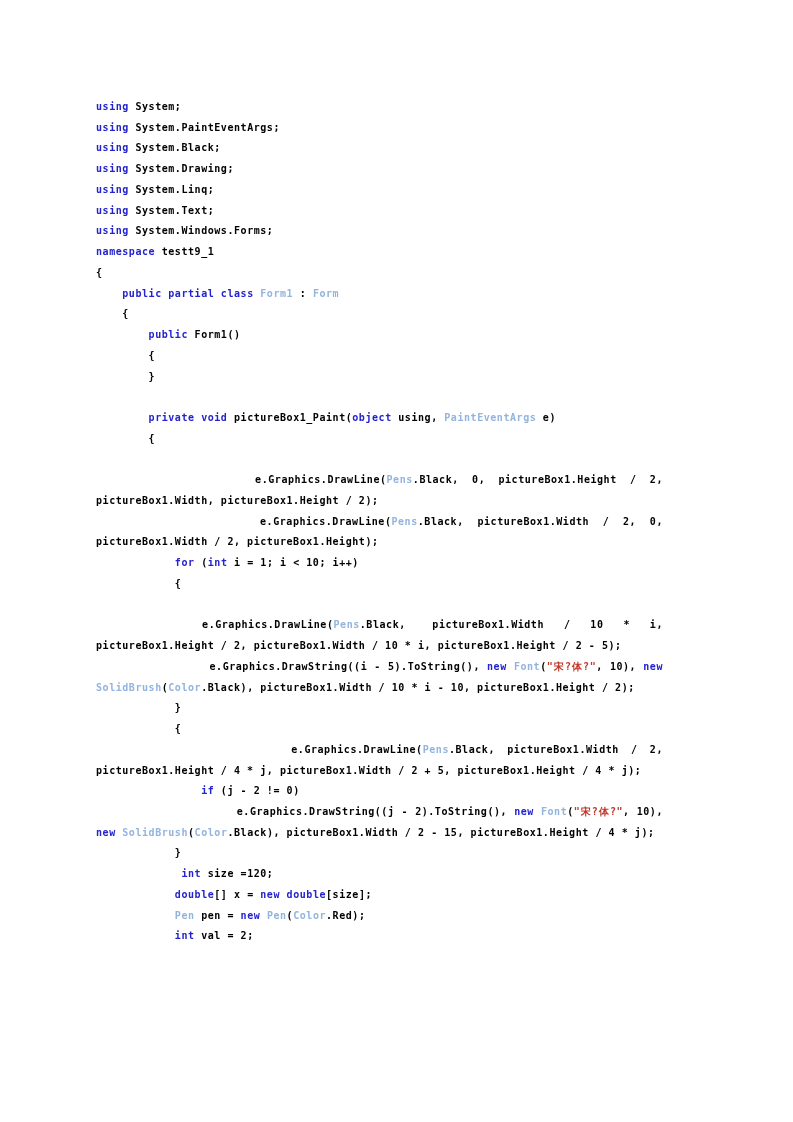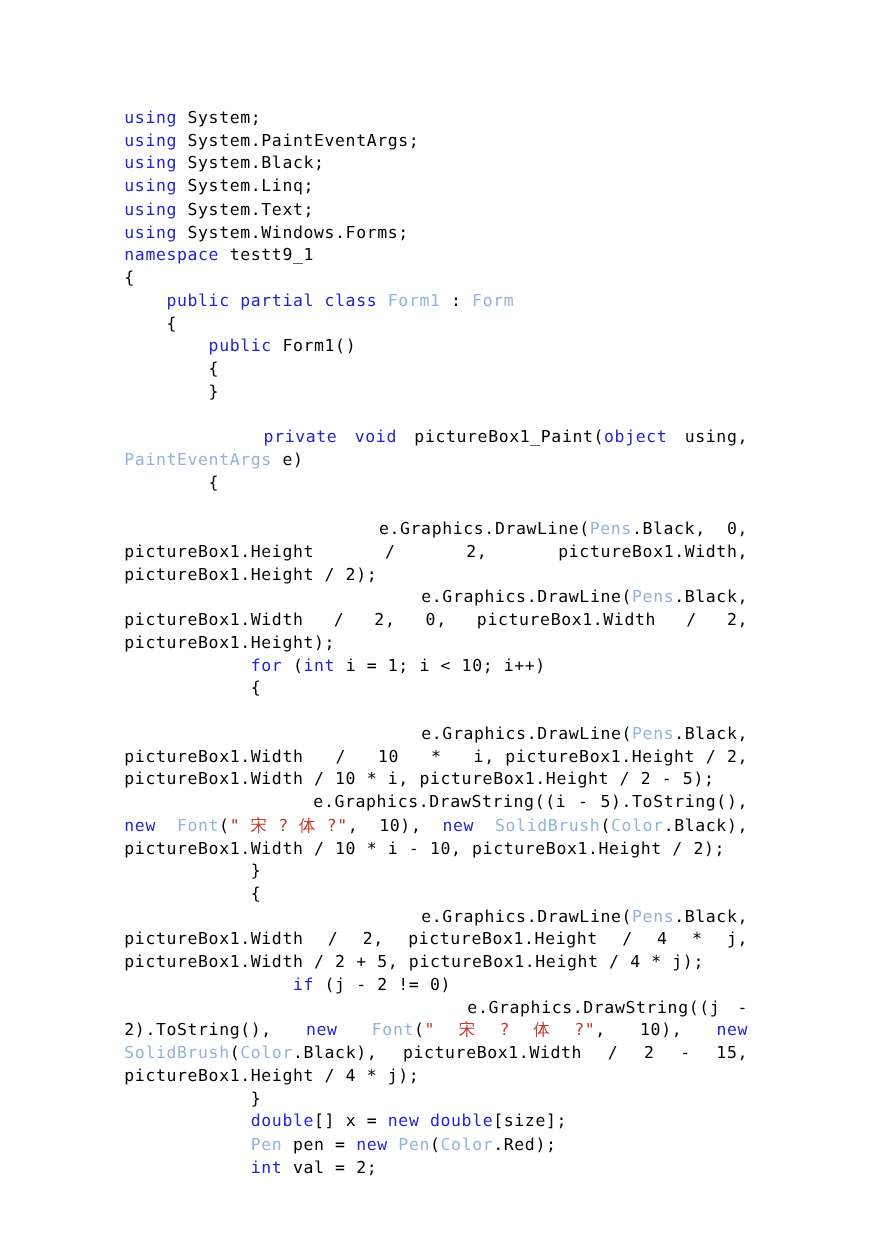--- a/index.html
+++ b/index.html
@@ -9,30 +9,31 @@
   }
   body {
     width: 793px;
     height: 1122px;
     position: relative;
     overflow: hidden;
     font-family: "DejaVu Sans Mono", "Liberation Mono", monospace;
   }
   #code-listing {
     position: absolute;
-    left: 113px;
+    left: 96px;
     top: 97px;
     width: 567px;
-    font-size: 15px;
+    font-size: 10px;
     line-height: 20.73px;
     color: #000000;
     white-space: normal;
     text-align: justify;
     letter-spacing: 0.55px;
     word-spacing: 0px;
+    font-weight: bold;
   }
   .ln {
     display: block;
     white-space: pre-wrap;
     word-break: break-word;
     text-align: justify;
     text-align-last: left;
     min-height: 20.73px;
   }
   .ln.wrapjust {
@@ -44,20 +45,21 @@
   .str { color: #c0392b; }
   .pl  { color: #000000; }
 </style>
 </head>
 <body>
 
 <div id="code-listing">
     <div class="ln wrapjust" id="line-1"><span class="kw">using</span><span class="pl"> System;</span></div>
     <div class="ln wrapjust" id="line-3"><span class="kw">using</span><span class="pl"> System.PaintEventArgs;</span></div>
     <div class="ln wrapjust" id="line-4"><span class="kw">using</span><span class="pl"> System.Black;</span></div>
+    <div class="ln wrapjust" id="line-5"><span class="kw">using</span><span class="pl"> System.Drawing;</span></div>
     <div class="ln wrapjust" id="line-6"><span class="kw">using</span><span class="pl"> System.Linq;</span></div>
     <div class="ln wrapjust" id="line-7"><span class="kw">using</span><span class="pl"> System.Text;</span></div>
     <div class="ln wrapjust" id="line-8"><span class="kw">using</span><span class="pl"> System.Windows.Forms;</span></div>
     <div class="ln wrapjust" id="line-9"><span class="kw">namespace</span><span class="pl"> testt9_1</span></div>
     <div class="ln wrapjust" id="line-10"><span class="pl">{</span></div>
     <div class="ln wrapjust" id="line-11"><span class="pl">    </span><span class="kw">public partial class</span><span class="pl"> </span><span class="typ">Form1</span><span class="pl"> : </span><span class="typ">Form</span></div>
     <div class="ln wrapjust" id="line-12"><span class="pl">    {</span></div>
     <div class="ln wrapjust" id="line-13"><span class="pl">        </span><span class="kw">public</span><span class="pl"> Form1()</span></div>
     <div class="ln wrapjust" id="line-14"><span class="pl">        {</span></div>
     <div class="ln wrapjust" id="line-16"><span class="pl">        }</span></div>
@@ -71,16 +73,17 @@
     <div class="ln wrapjust" id="line-24"><span class="pl">            {</span></div>
     <div class="ln wrapjust" id="line-25">&nbsp;</div>
     <div class="ln wrapjust" id="line-26"><span class="pl">                e.Graphics.DrawLine(</span><span class="typ">Pens</span><span class="pl">.Black,    pictureBox1.Width   /   10   *   i, pictureBox1.Height / 2, pictureBox1.Width / 10 * i, pictureBox1.Height / 2 - 5);</span></div>
     <div class="ln wrapjust" id="line-27"><span class="pl">                e.Graphics.DrawString((i - 5).ToString(), </span><span class="kw">new</span><span class="pl"> </span><span class="typ">Font</span><span class="pl">(</span><span class="str">"宋?体?"</span><span class="pl">, 10), </span><span class="kw">new</span><span class="pl"> </span><span class="typ">SolidBrush</span><span class="pl">(</span><span class="typ">Color</span><span class="pl">.Black), pictureBox1.Width / 10 * i - 10, pictureBox1.Height / 2);</span></div>
     <div class="ln wrapjust" id="line-28"><span class="pl">            }</span></div>
     <div class="ln wrapjust" id="line-30"><span class="pl">            {</span></div>
     <div class="ln wrapjust" id="line-31"><span class="pl">                e.Graphics.DrawLine(</span><span class="typ">Pens</span><span class="pl">.Black, pictureBox1.Width / 2, pictureBox1.Height / 4 * j, pictureBox1.Width / 2 + 5, pictureBox1.Height / 4 * j);</span></div>
     <div class="ln wrapjust" id="line-32"><span class="pl">                </span><span class="kw">if</span><span class="pl"> (j - 2 != 0)</span></div>
     <div class="ln wrapjust" id="line-33"><span class="pl">                    e.Graphics.DrawString((j - 2).ToString(), </span><span class="kw">new</span><span class="pl"> </span><span class="typ">Font</span><span class="pl">(</span><span class="str">"宋?体?"</span><span class="pl">, 10), </span><span class="kw">new</span><span class="pl"> </span><span class="typ">SolidBrush</span><span class="pl">(</span><span class="typ">Color</span><span class="pl">.Black), pictureBox1.Width / 2 - 15, pictureBox1.Height / 4 * j);</span></div>
     <div class="ln wrapjust" id="line-34"><span class="pl">            }</span></div>
+    <div class="ln wrapjust" id="line-35"><span class="pl">             </span><span class="kw">int</span><span class="pl"> size =120;</span></div>
     <div class="ln wrapjust" id="line-36"><span class="pl">            </span><span class="kw">double</span><span class="pl">[] x = </span><span class="kw">new</span><span class="pl"> </span><span class="kw">double</span><span class="pl">[size];</span></div>
     <div class="ln wrapjust" id="line-37"><span class="pl">            </span><span class="typ">Pen</span><span class="pl"> pen = </span><span class="kw">new</span><span class="pl"> </span><span class="typ">Pen</span><span class="pl">(</span><span class="typ">Color</span><span class="pl">.Red);</span></div>
     <div class="ln wrapjust" id="line-38"><span class="pl">            </span><span class="kw">int</span><span class="pl"> val = 2;</span></div>
   </div>
 
 </body></html>

